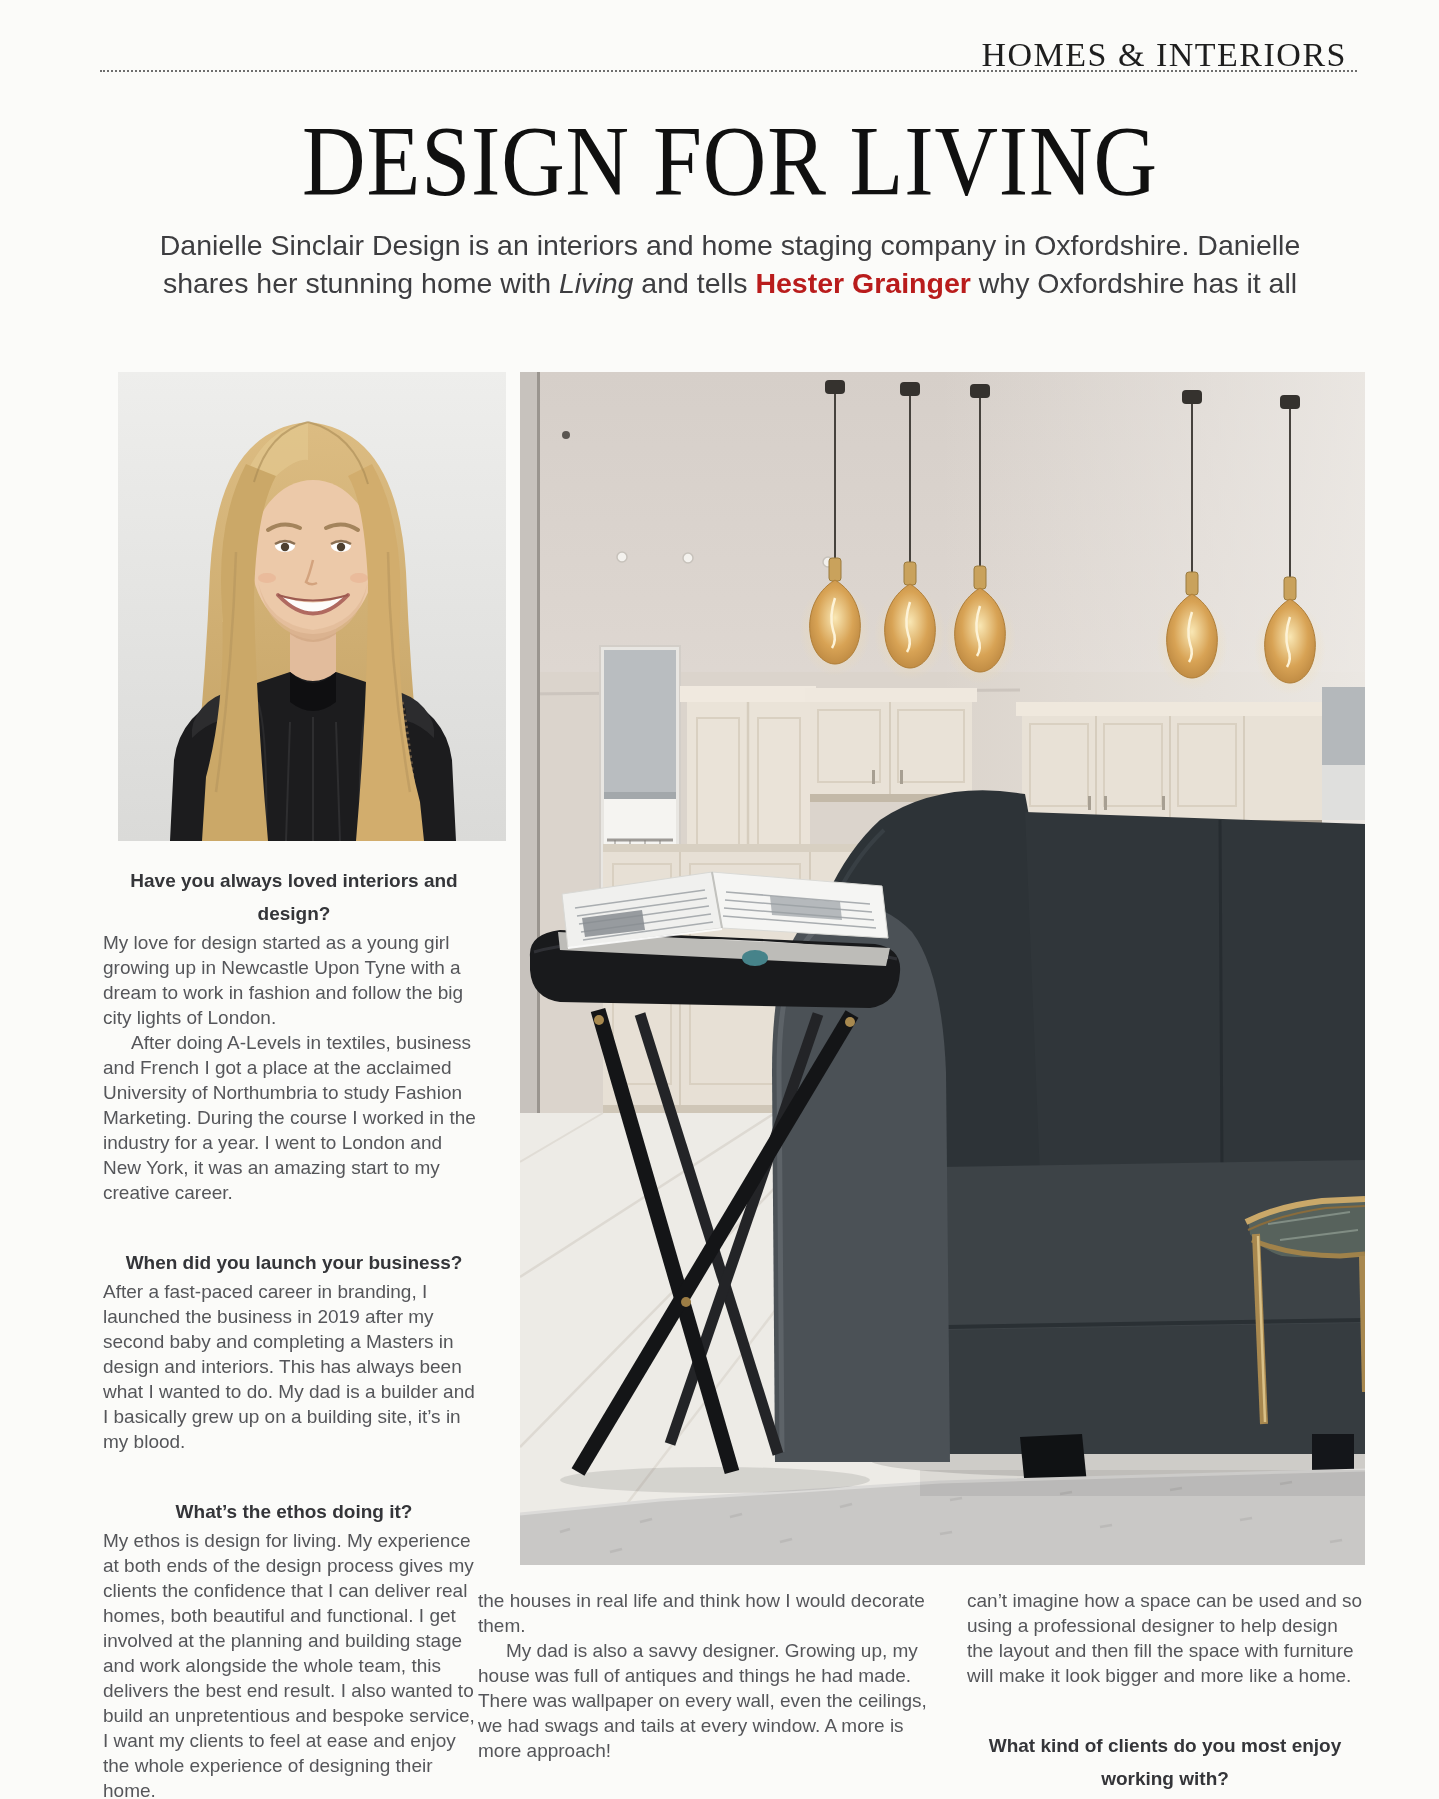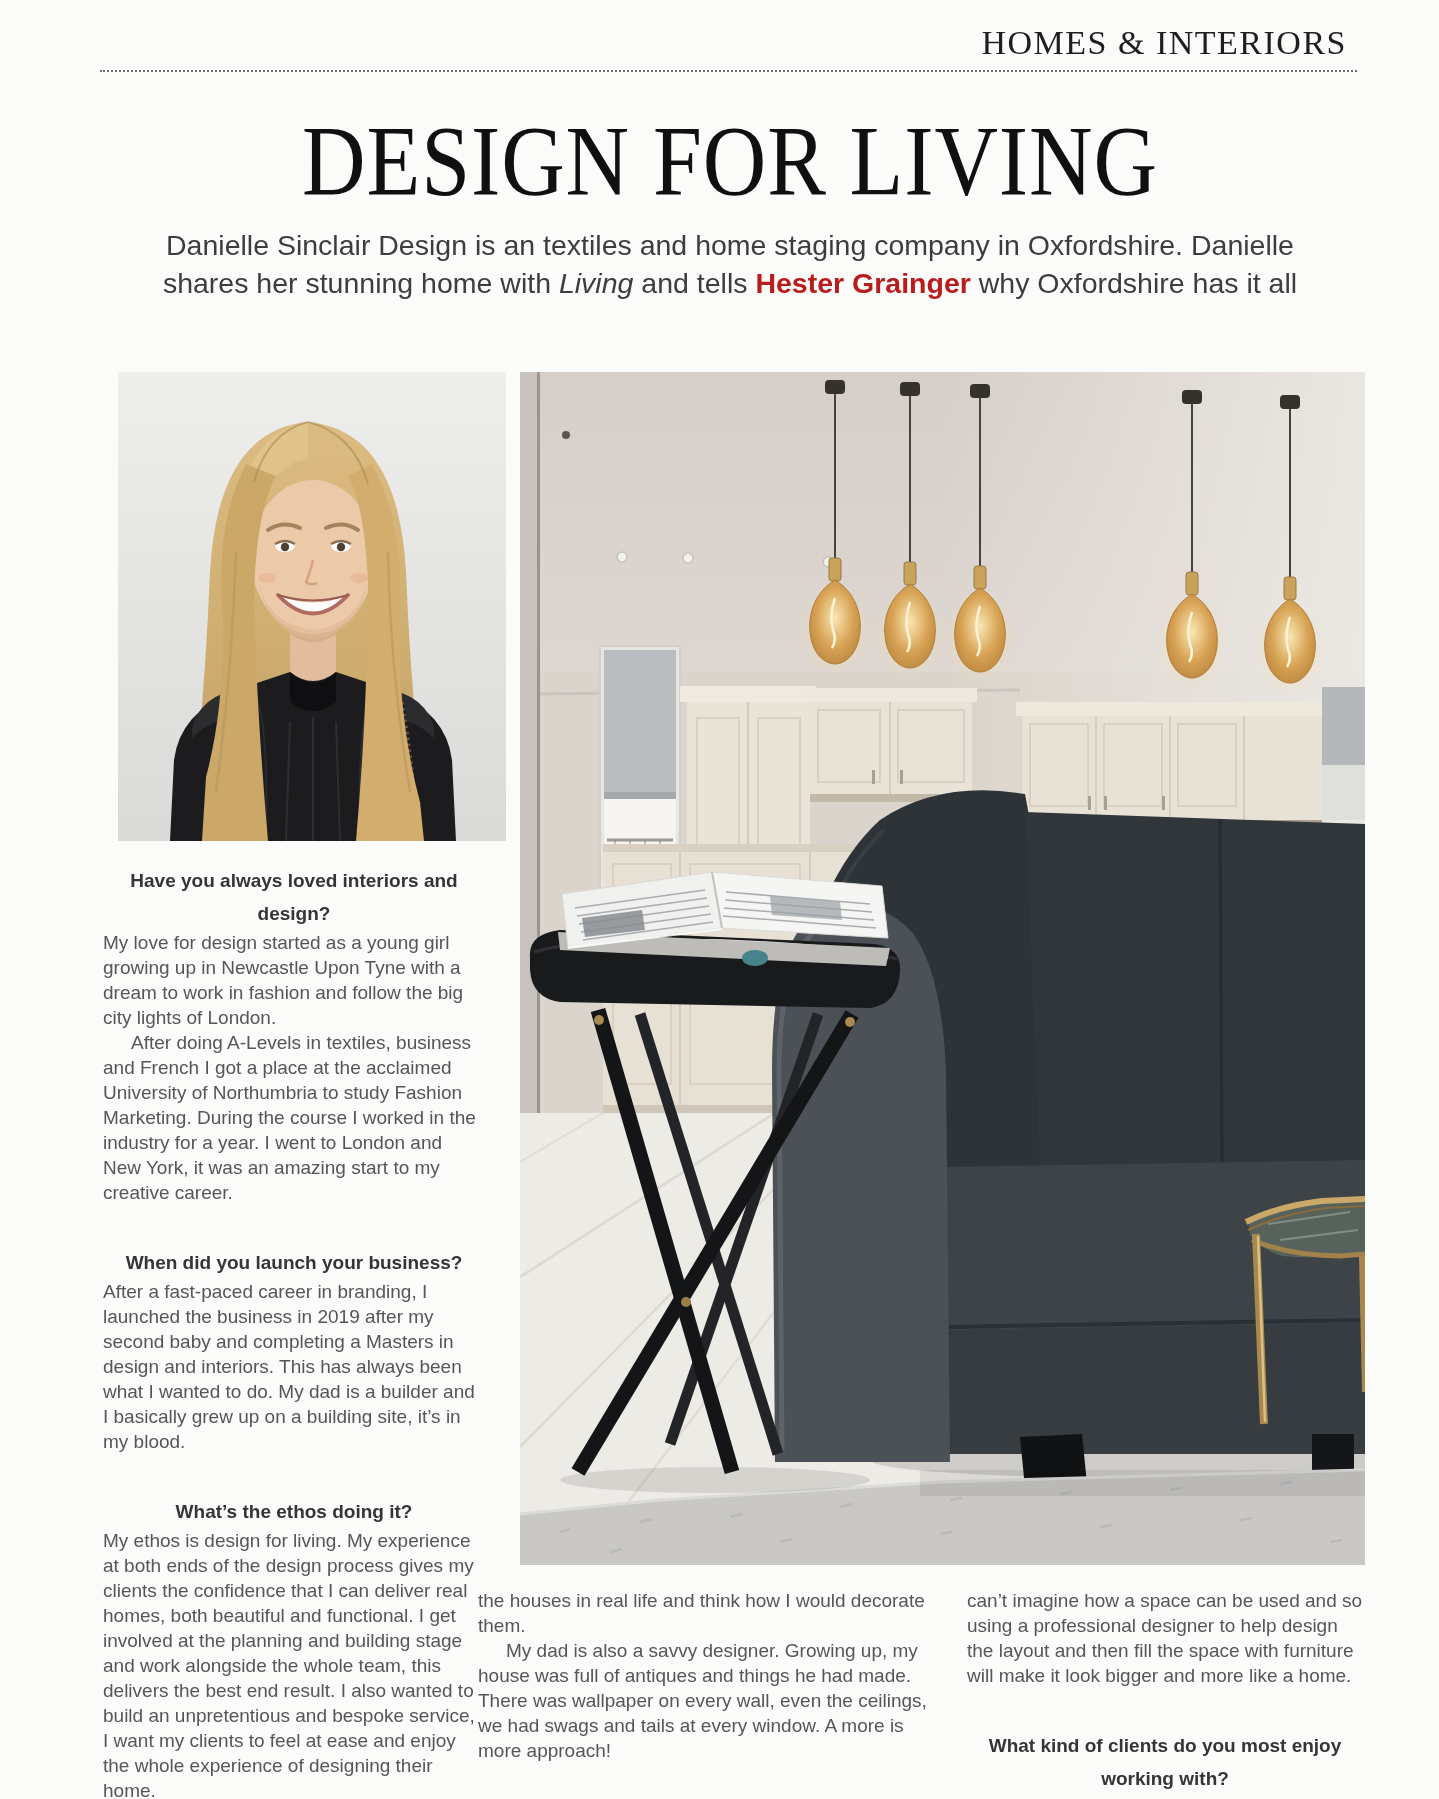--- a/index.html
+++ b/index.html
@@ -6,21 +6,21 @@
     --page:#fbfbf9; --ink:#101010; --kicker:#1e1e1e; --standfirst:#3d3d40;
     --body:#55565a; --heading:#343539; --amber:#d8a355; --gold:#a8884f;
   }
   html,body{margin:0;padding:0;background:#e8e8e8;}
   .page{
     position:relative; width:1439px; height:1799px; margin:0 auto;
     background:var(--page); overflow:hidden;
     font-family:"Liberation Sans", sans-serif;
   }
   .kicker{
-    position:absolute; left:100px; top:24px; width:1247px;
+    position:absolute; left:100px; top:36px; width:1247px;
     text-align:right; font-family:"Liberation Serif", serif;
     font-size:34px; letter-spacing:1.5px; color:var(--kicker);
   }
   .rule{
     position:absolute; left:100px; top:70px; width:1257px; height:0;
     border-top:2px dotted #6e6e6e;
   }
   .title{
     position:absolute; left:100px; top:110px; width:1260px; margin:0;
     text-align:center; font-family:"Liberation Serif", serif; font-weight:400;
@@ -53,21 +53,21 @@
 </head>
 <body>
 
 <div class="page">
 
   <div class="kicker">HOMES &amp; INTERIORS</div>
   <div class="rule"></div>
   <h1 class="title">DESIGN FOR LIVING</h1>
 
   <div class="standfirst">
-    <div>Danielle Sinclair Design is an textiles and home staging company in Oxfordshire. Danielle</div>
+    <div>Danielle Sinclair Design is an interiors and home staging company in Oxfordshire. Danielle</div>
     <div><span>shares her stunning home with </span><em>Living</em><span> and tells </span><strong>Hester Grainger</strong><span> why Oxfordshire has it all</span></div>
   </div>
 
   <figure class="fig-portrait">
     <svg viewBox="0 0 388 469">
       <defs>
         <linearGradient id="pbg" x1="0" y1="0" x2="0" y2="1">
           <stop offset="0" stop-color="#eeeeec"></stop>
             <stop offset="1" stop-color="#dadad8"></stop>
         </linearGradient>

